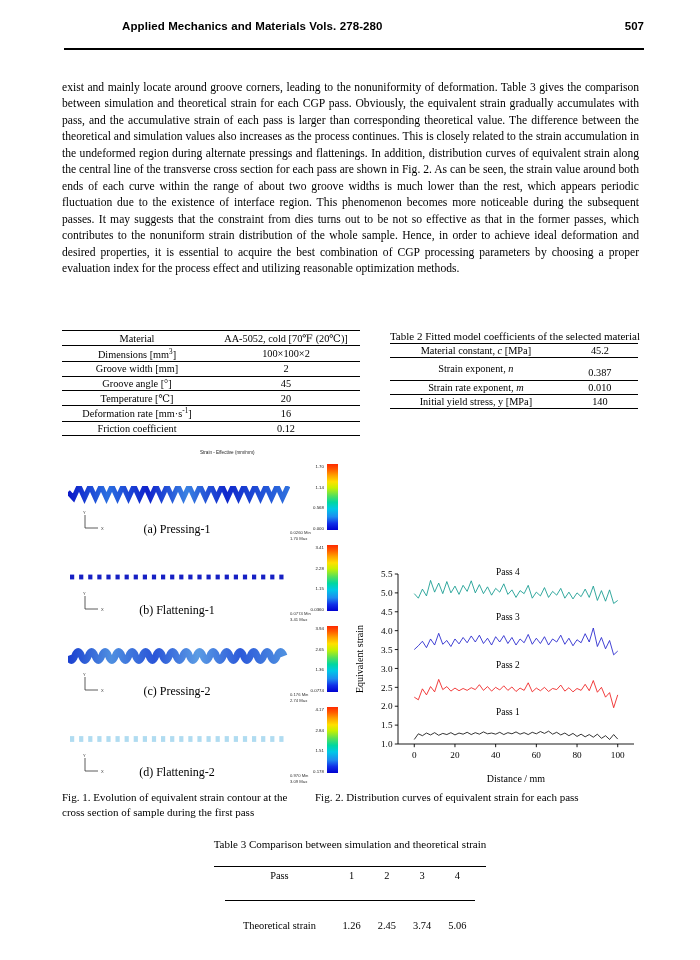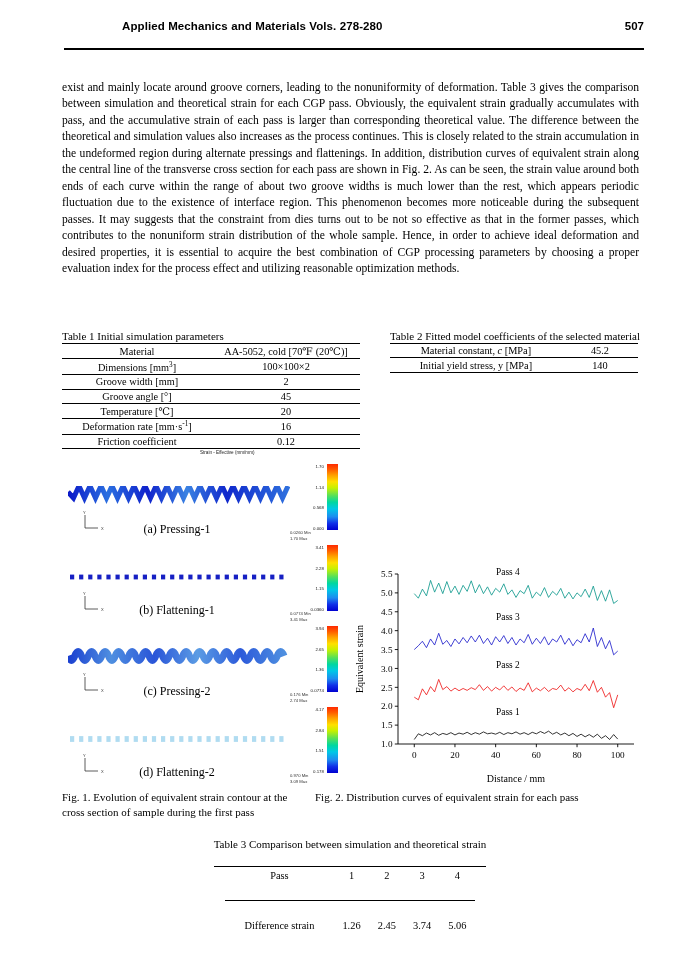--- a/index.html
+++ b/index.html
@@ -184,21 +184,20 @@
 </div>
 <div class="header-rule"></div>
 
 <div class="body-text">
   <p>exist and mainly locate around groove corners, leading to the nonuniformity of deformation. Table 3 gives the comparison between simulation and theoretical strain for each CGP pass. Obviously, the equivalent strain gradually accumulates with pass, and the accumulative strain of each pass is larger than corresponding theoretical value. The difference between the theoretical and simulation values also increases as the process continues. This is closely related to the strain accumulation in the undeformed region during alternate pressings and flattenings. In addition, distribution curves of equivalent strain along the central line of the transverse cross section for each pass are shown in Fig. 2. As can be seen, the strain value around both ends of each curve within the range of about two groove widths is much lower than the rest, which appears periodic fluctuation due to the existence of interface region. This phenomenon becomes more noticeable during the subsequent passes. It may suggests that the constraint from dies turns out to be not so effective as that in the former passes, which contributes to the nonuniform strain distribution of the whole sample. Hence, in order to achieve ideal deformation and desired properties, it is essential to acquire the best combination of CGP processing parameters by choosing a proper evaluation index for the process effect and utilizing reasonable optimization methods.</p>
 </div>
 
 <div class="tables-row">
 
   <div class="tbl-block">
-    <div class="tbl-caption">Table 1 Initial simulation parameters</div>
     <table class="data" id="table1">
       <tbody>
         <tr class="rule-top rule-thin">
           <td class="k">Material</td>
           <td class="v">AA-5052, cold [70℉ (20℃)]</td>
         </tr>
         <tr class="rule-thin">
           <td class="k"><span>Dimensions [mm</span><sup class="sm">3</sup><span>]</span></td>
           <td class="v">100×100×2</td>
         </tr>
@@ -226,20 +225,28 @@
     </table>
   </div>
 
   <div class="tbl-block">
     <div class="tbl-caption">Table 2 Fitted model coefficients of the selected material</div>
     <table class="data" id="table2">
       <tbody>
         <tr class="rule-top rule-thin">
           <td class="k"><span>Material constant, </span><i class="itx">c</i><span> [MPa]</span></td>
           <td class="v">45.2</td>
+        </tr>
+        <tr>
+          <td class="k"><span>Strain exponent, </span><i class="itx">n</i><span></span></td>
+          <td class="v" style="vertical-align:bottom;padding-top:9px">0.387</td>
+        </tr>
+        <tr class="rule-top rule-thin">
+          <td class="k"><span>Strain rate exponent, </span><i class="itx">m</i><span></span></td>
+          <td class="v">0.010</td>
         </tr>
         <tr class="rule-bottom">
           <td class="k"><span>Initial yield stress, y [MPa]</span><i class="itx"></i><span></span></td>
           <td class="v">140</td>
         </tr>
       </tbody>
     </table>
   </div>
 
 </div>
@@ -480,21 +487,21 @@
   <table id="table3">
     <tbody>
       <tr class="rule-bottom">
         <td class="rk">Pass</td>
         <td class="rv">1</td>
         <td class="rv">2</td>
         <td class="rv">3</td>
         <td class="rv">4</td>
       </tr>
       <tr>
-        <td class="rk">Difference strain</td>
+        <td class="rk">Theoretical strain</td>
         <td class="rv">1.26</td>
         <td class="rv">2.45</td>
         <td class="rv">3.74</td>
         <td class="rv">5.06</td>
       </tr>
       <tr>
         <td class="rk">Theoretical strain</td>
         <td class="rv">1.16</td>
         <td class="rv">2.32</td>
         <td class="rv">3.48</td>

